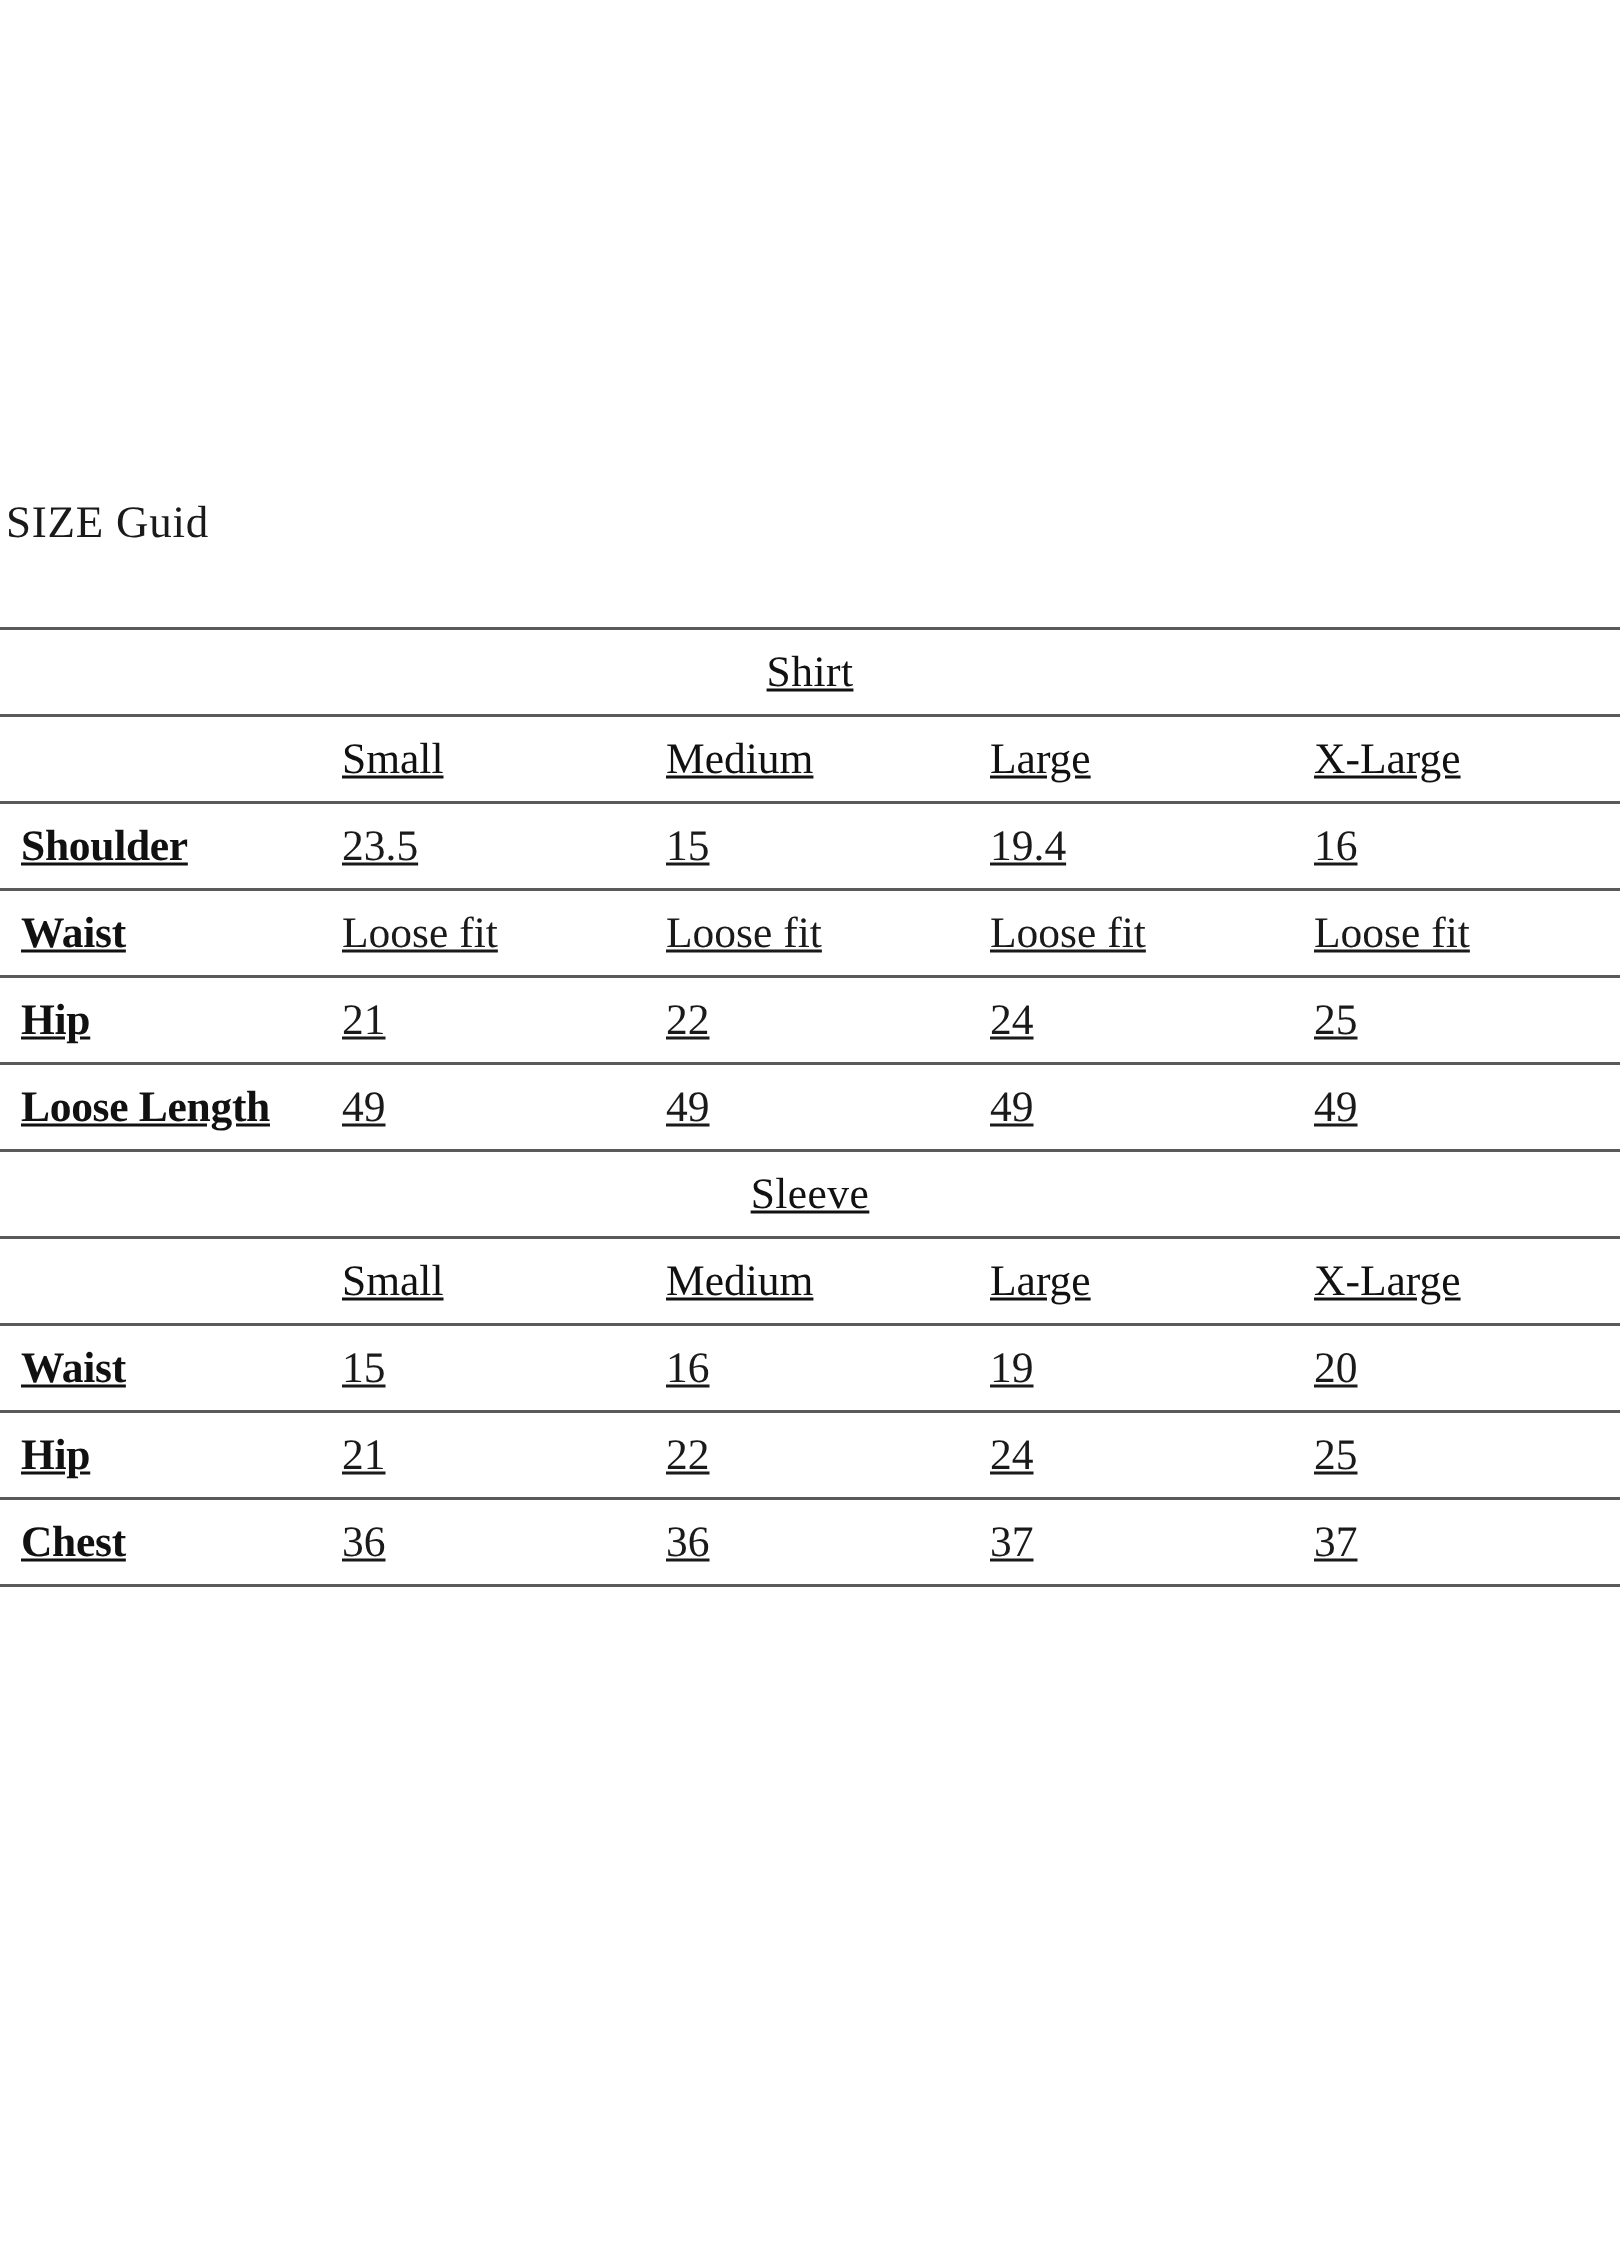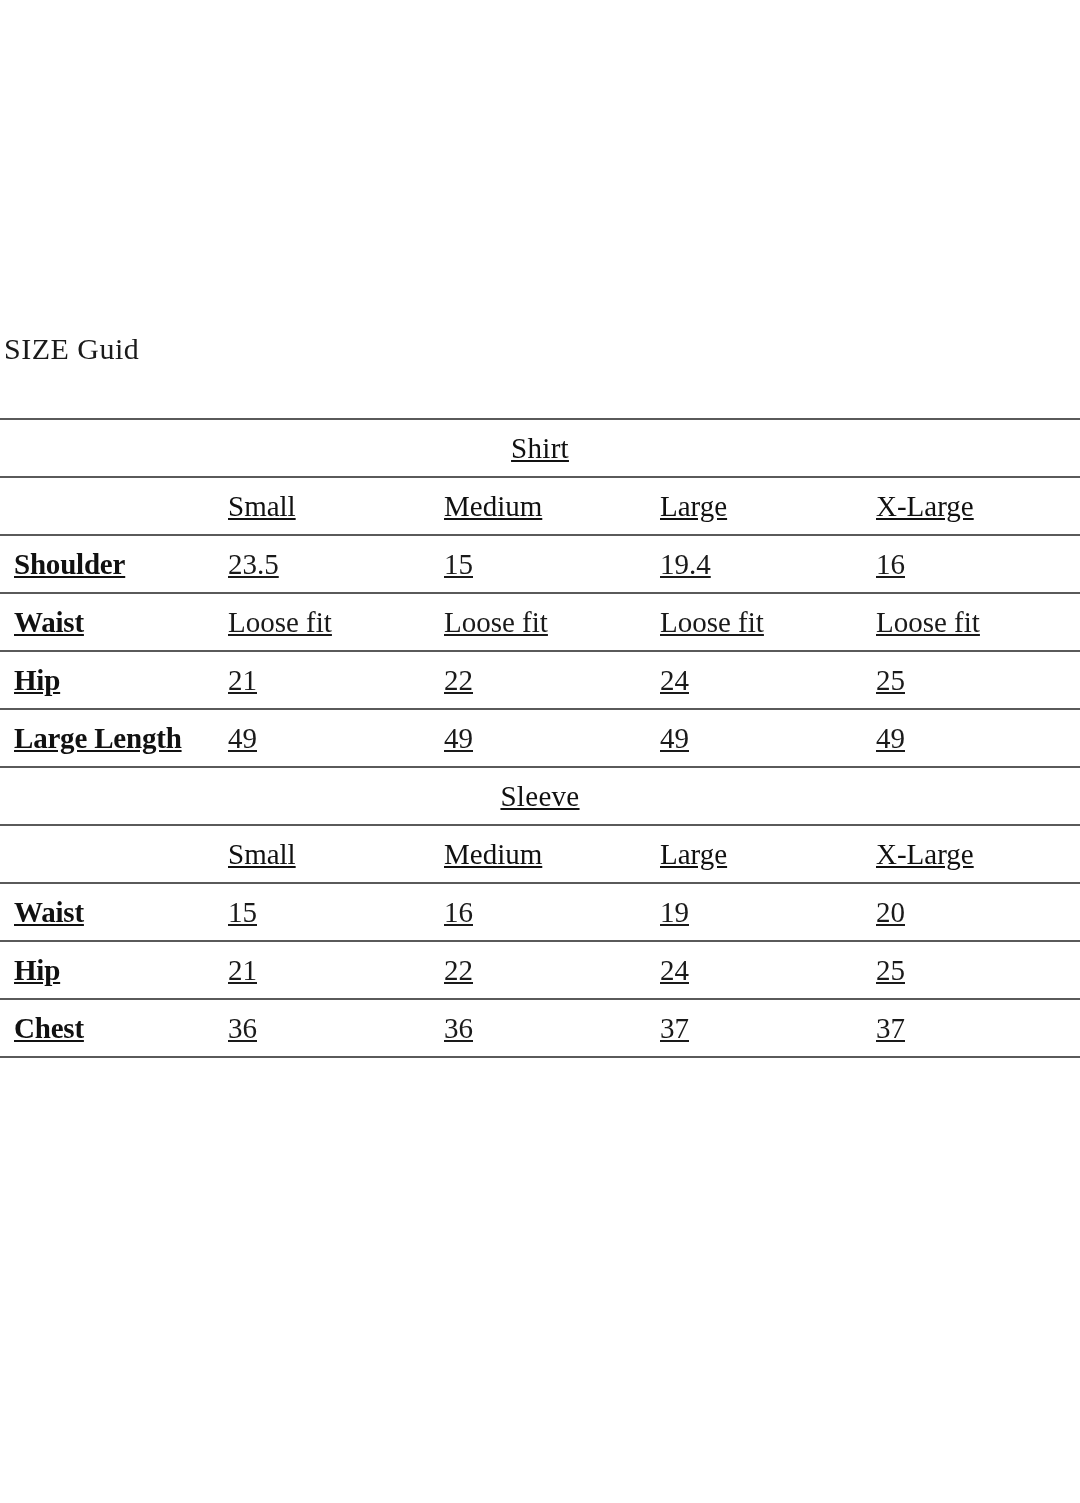--- a/index.html
+++ b/index.html
@@ -114,21 +114,21 @@
         <td class="col-xl cell-val">Loose fit</td>
       </tr>
       <tr>
         <td class="col-label row-label">Hip</td>
         <td class="col-s cell-val">21</td>
         <td class="col-m cell-val">22</td>
         <td class="col-l cell-val">24</td>
         <td class="col-xl cell-val">25</td>
       </tr>
       <tr>
-        <td class="col-label row-label">Large Length</td>
+        <td class="col-label row-label">Loose Length</td>
         <td class="col-s cell-val">49</td>
         <td class="col-m cell-val">49</td>
         <td class="col-l cell-val">49</td>
         <td class="col-xl cell-val">49</td>
       </tr>
 
       <tr>
         <td class="section-head" colspan="5">Sleeve</td>
       </tr>
       <tr>

